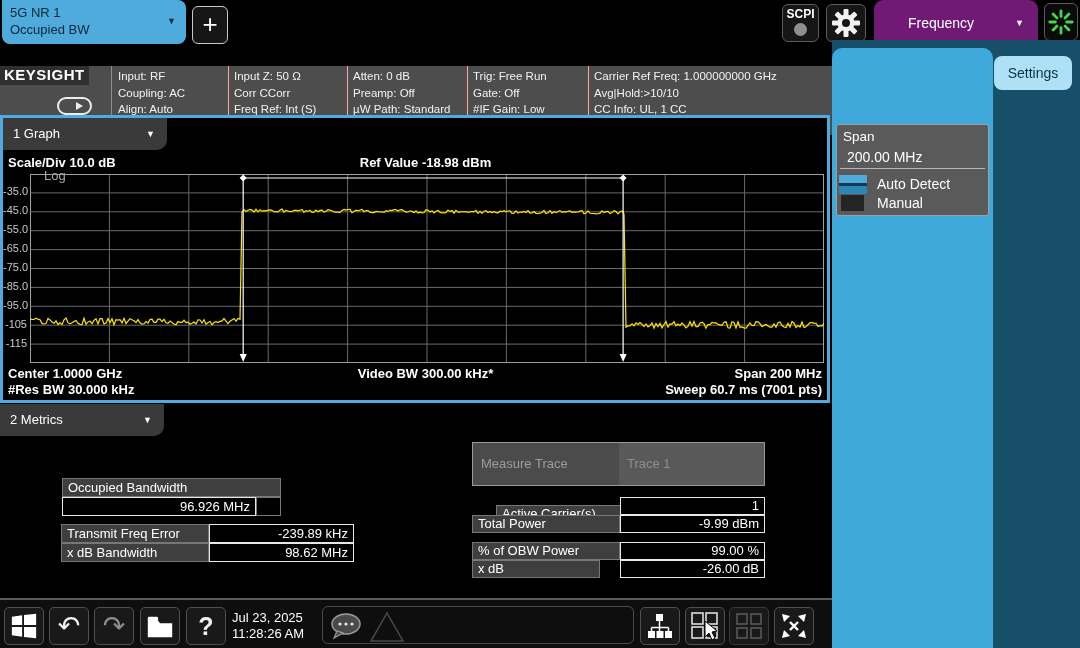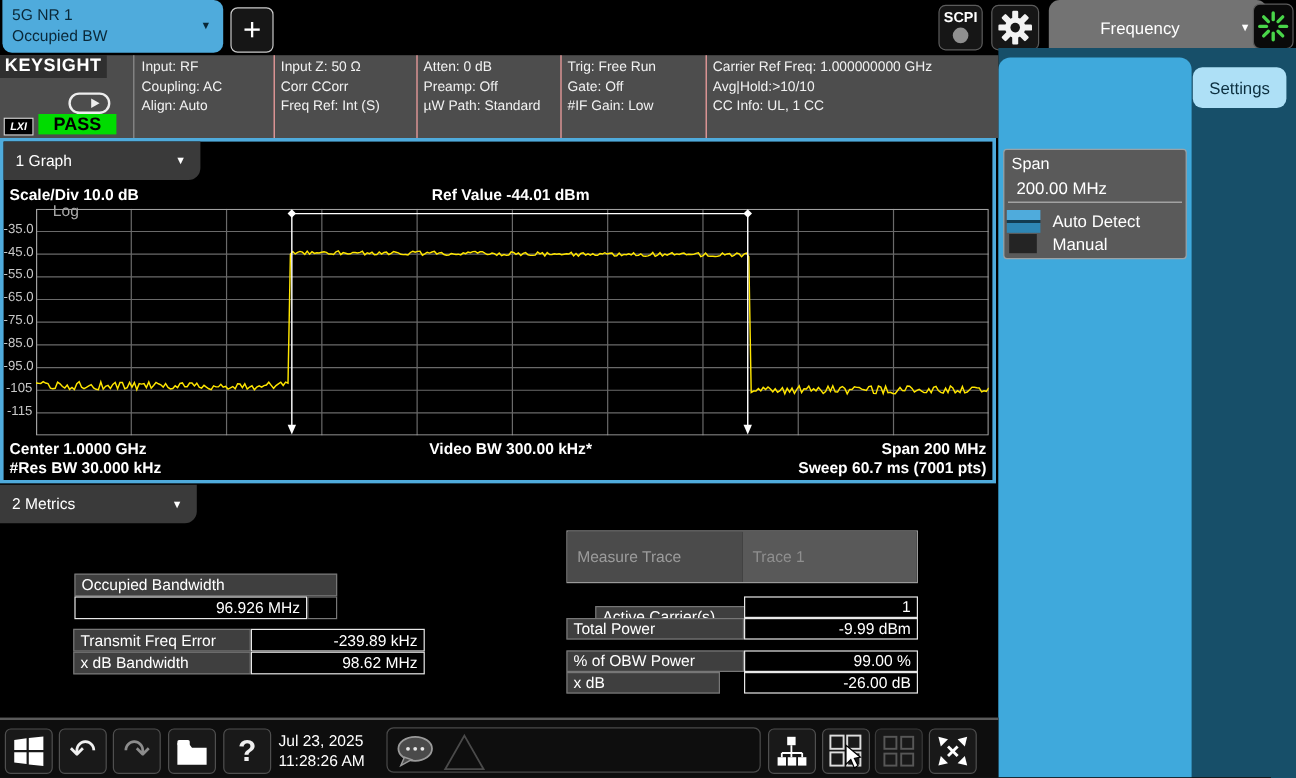--- a/index.html
+++ b/index.html
@@ -5,23 +5,23 @@
   html,body{margin:0;padding:0;background:#222;}
   .stage{position:relative;width:1080px;height:648px;background:#000;overflow:hidden;
          font-family:"Liberation Sans","DejaVu Sans",sans-serif;color:#fff;}
   .abs{position:absolute;}
   .btn{background:#161616;border:1px solid #5c5c5c;border-radius:6px;box-sizing:border-box;}
   
   .meas-tab{background:#4FABDC;color:#0A2838;border-radius:0 8px 8px 8px;padding:4px 8px;box-sizing:border-box;}
   .meas-tab .ln{font-size:13px;line-height:17px;white-space:nowrap;}
   .caret{font-size:9px;line-height:9px;}
   .plus{color:#fff;font-size:26px;line-height:34px;text-align:center;border:1px solid #c9c9c9;}
-  .freq-tab{background:#737373;border-radius:9px 9px 0 0;color:#fff;padding-left:18px;}
-  
-  .sysbar{background:#4D4D4D;display:flex;}
+  .freq-tab{background:#701a75;border-radius:9px 9px 0 0;color:#fff;}
+  
+  .sysbar{background:#4D4D4D;display:flex;margin-top:20px;}
   .syscol{border-right:1px solid #fca5a5;box-sizing:border-box;padding:2px 5px;font-size:11.5px;line-height:16.5px;color:#F2F2F2;white-space:nowrap;}
   .brand{background:#2F2F2F;color:#fff;font-weight:bold;font-size:15px;letter-spacing:.5px;padding:1px 4px;}
   .lxi{background:#000;border:1px solid #ddd;color:#fff;font-style:italic;font-weight:bold;font-size:9px;text-align:center;line-height:12px;}
   .pass{background:#00DC00;color:#000;font-weight:bold;font-size:15px;text-align:center;line-height:17px;}
   
   .gwin{border:3px solid #4FABDC;background:#000;box-sizing:border-box;}
   .wdrop{background:#3A3A3A;border-radius:0 0 10px 0;color:#fff;font-size:13px;line-height:32px;padding-left:10px;box-sizing:border-box;}
   .wdrop .caret{position:absolute;right:12px;top:12px;color:#fff;}
   .bold13{font-weight:bold;font-size:13px;line-height:15px;white-space:nowrap;}
   .ytick{position:absolute;left:0;width:24px;text-align:right;font-size:11px;color:#C8C8C8;line-height:13px;}
@@ -153,21 +153,21 @@
       <div>CC Info: UL, 1 CC</div>
     </div>
   </div>
 
   <div class="abs gwin" style="left:0;top:115px;width:830px;height:288px;">
     <div class="abs wdrop" style="left:0;top:0;width:164px;height:32px;">
       <span>1 Graph</span>
       <span class="caret">▼</span>
     </div>
     <div class="abs bold13" style="left:5px;top:37px;">Scale/Div 10.0 dB</div>
-    <div class="abs bold13" style="left:27px;top:37px;width:791px;text-align:center;">Ref Value -44.01 dBm</div>
+    <div class="abs bold13" style="left:27px;top:37px;width:791px;text-align:center;">Ref Value -18.98 dBm</div>
 
     <div class="ylog" style="top:50px;">Log</div>
     <span class="ytick" style="top:67px;">-35.0</span>
     <span class="ytick" style="top:86px;">-45.0</span>
     <span class="ytick" style="top:105px;">-55.0</span>
     <span class="ytick" style="top:124px;">-65.0</span>
     <span class="ytick" style="top:143px;">-75.0</span>
     <span class="ytick" style="top:162px;">-85.0</span>
     <span class="ytick" style="top:181px;">-95.0</span>
     <span class="ytick" style="top:200px;">-105</span>

